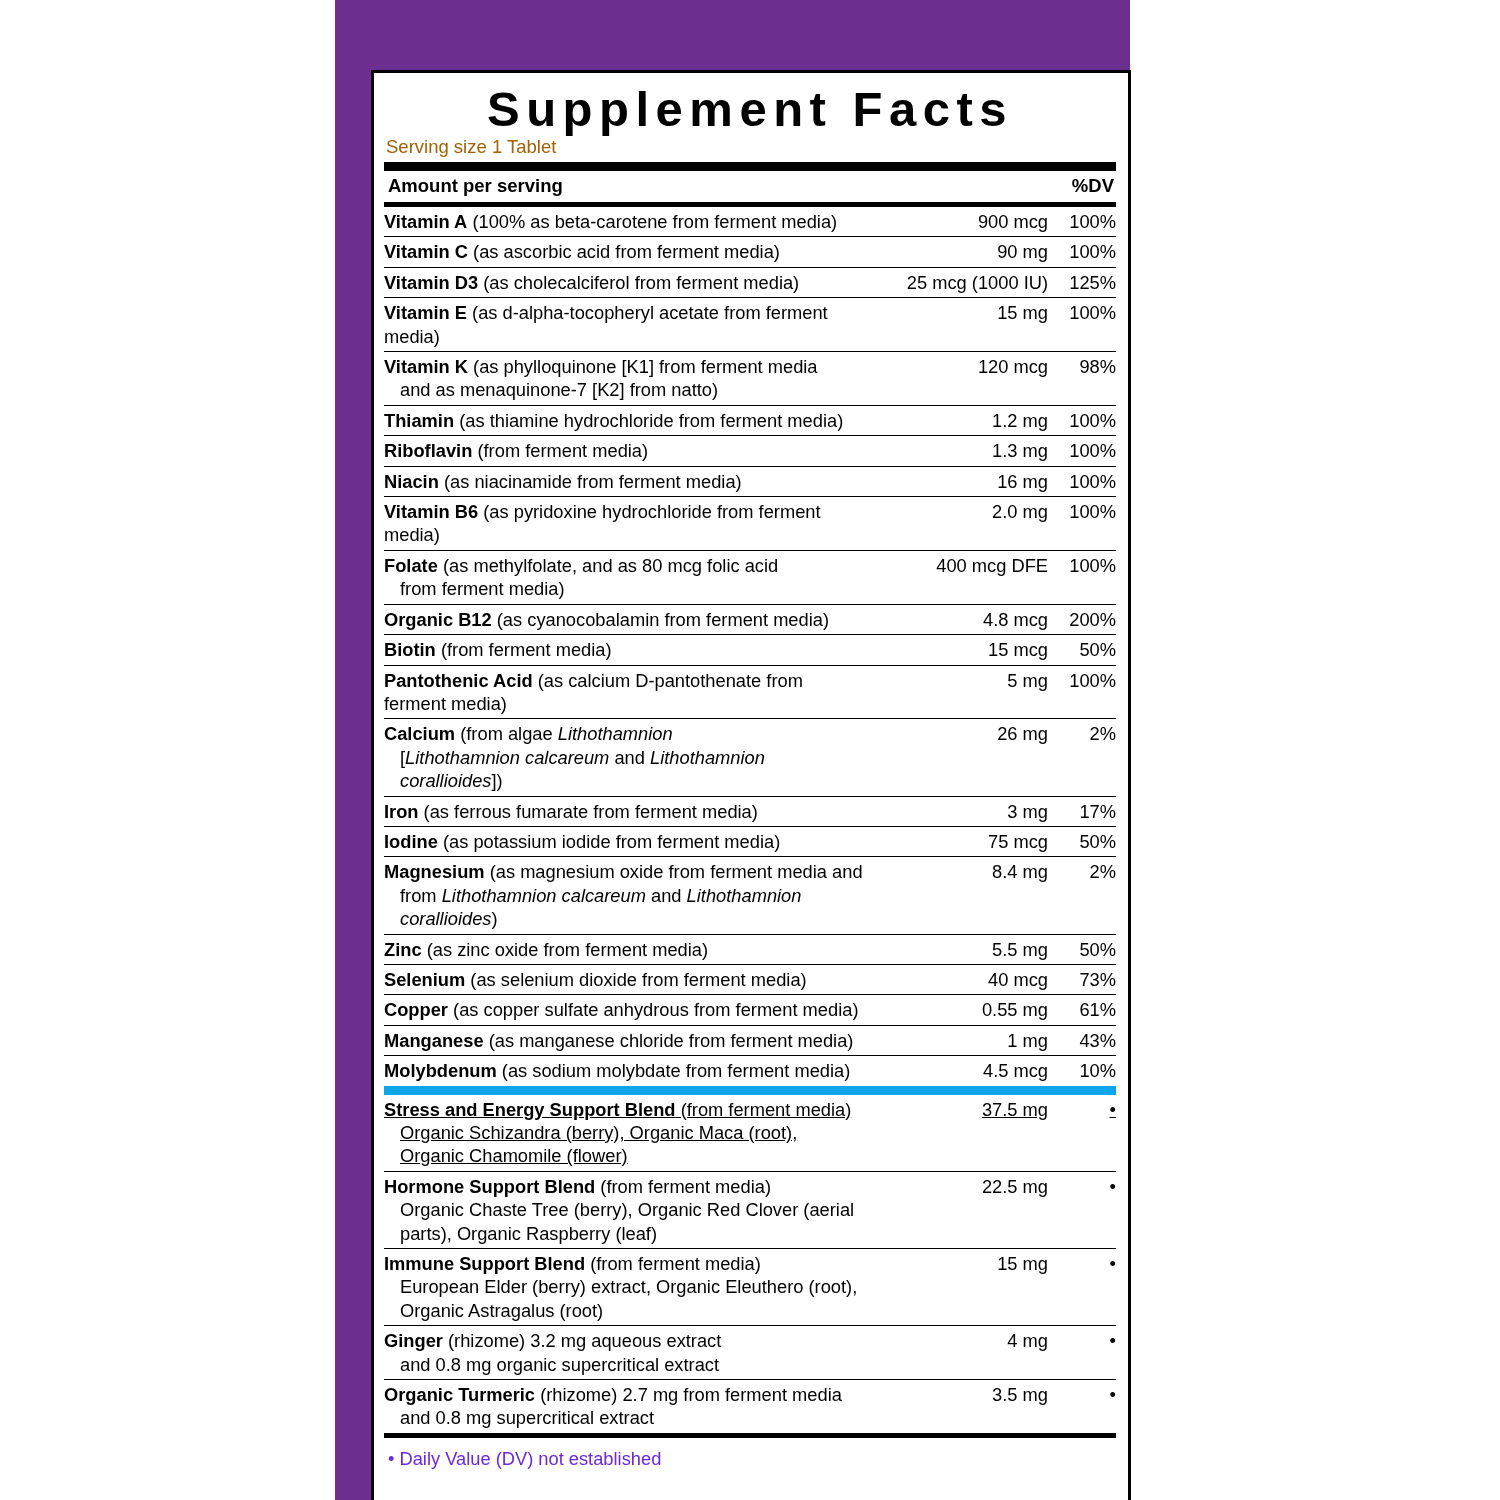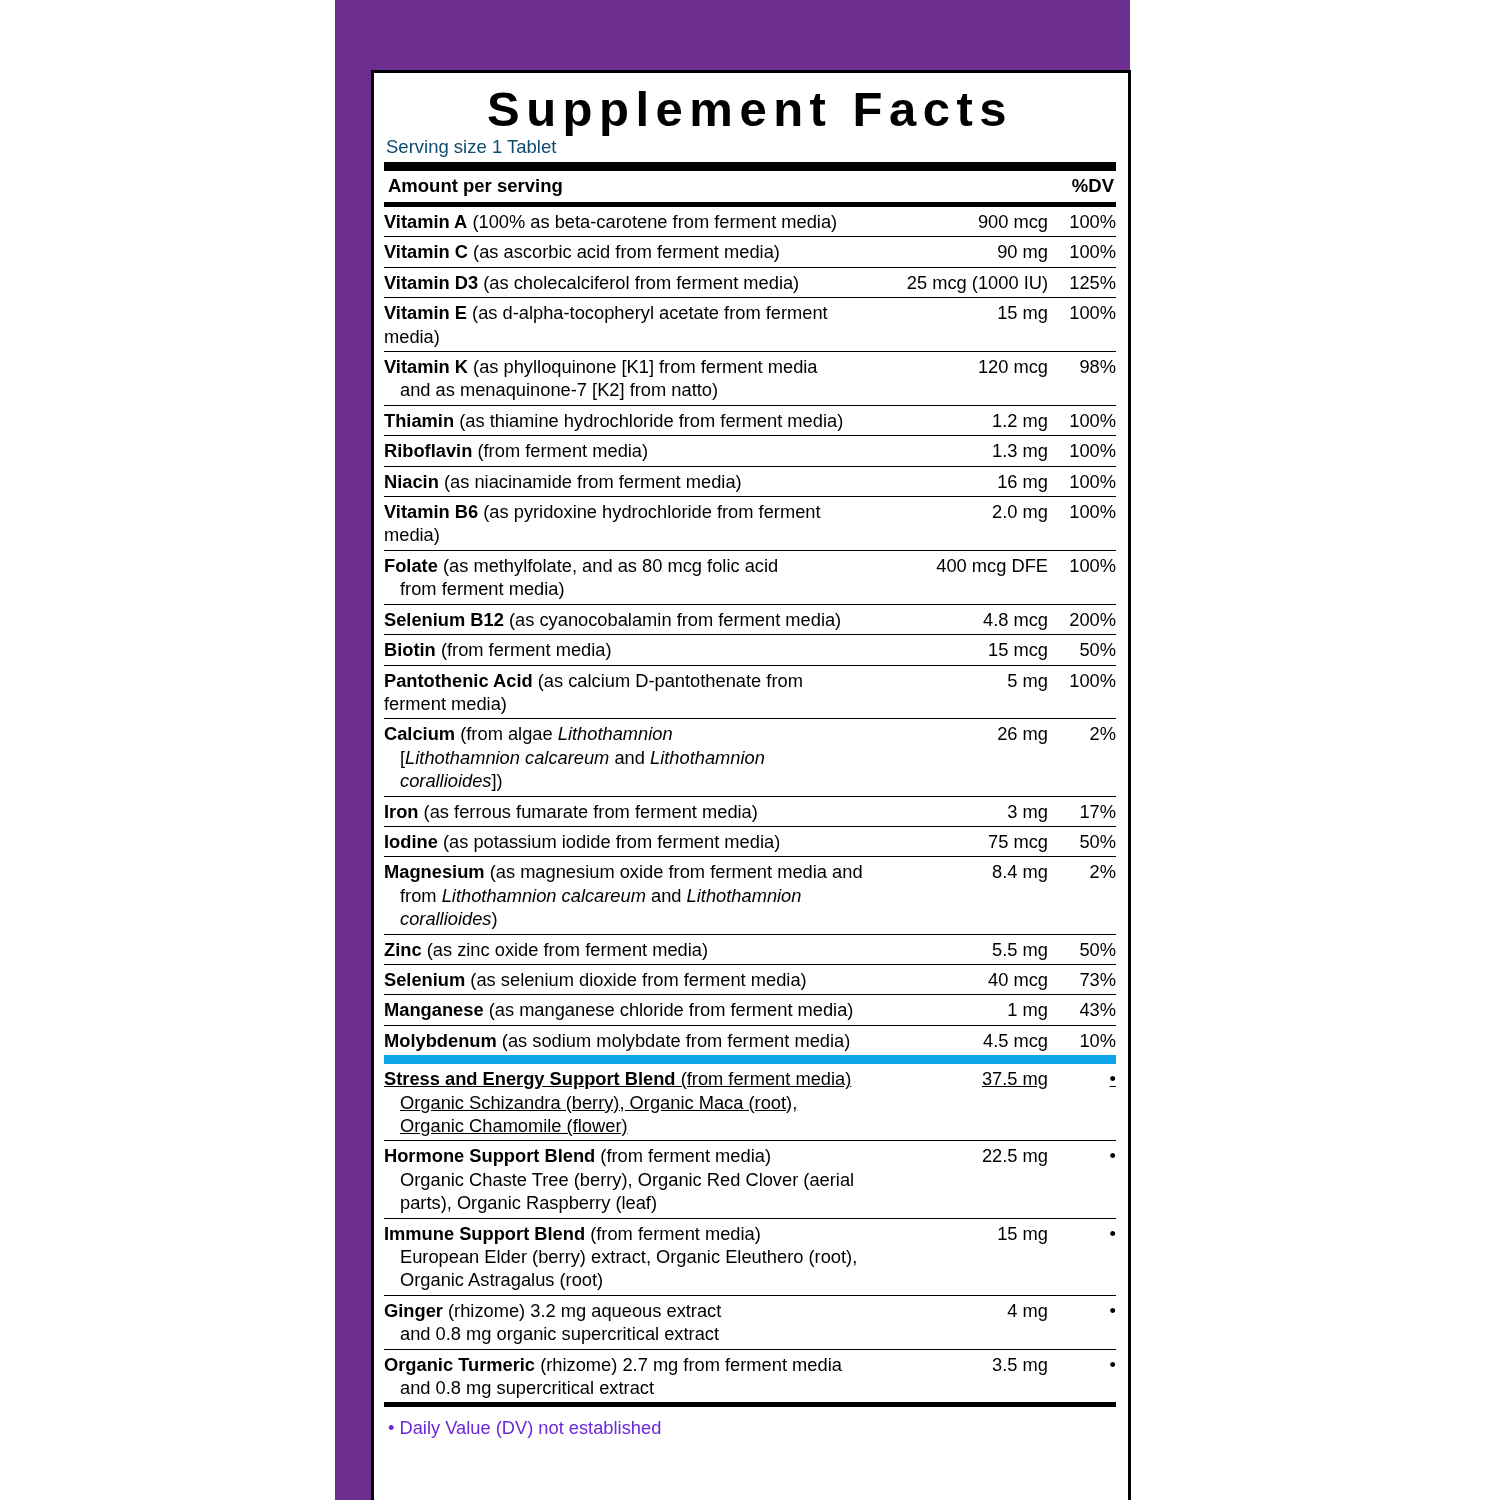--- a/index.html
+++ b/index.html
@@ -51,21 +51,21 @@
     font-weight: bold;
     letter-spacing: 6.5px;
     line-height: 1.0;
     text-align: center;
     color: #000;
     margin: 6px 0 2px 0;
     white-space: nowrap;
   }
   .serving-size {
     font-size: 18.5px;
-    color: #0c4a6e;
+    color: #a16207;
     margin: 2px 0 4px 2px;
   }
   .rule-thick {
     border-top: 9px solid #000;
     margin: 2px 0 0 0;
   }
   .rule-med {
     border-top: 5px solid #000;
     margin: 0;
   }
@@ -201,21 +201,21 @@
             <td class="nm"><span class="bold">Vitamin B6</span><span> (as pyridoxine hydrochloride from ferment media)</span></td>
             <td class="amt">2.0 mg</td>
             <td class="dv">100%</td>
           </tr>
           <tr class="rowline">
             <td class="nm"><span class="bold">Folate</span><span> (as methylfolate, and as 80 mcg folic acid</span><span class="cont">from ferment media)</span></td>
             <td class="amt">400 mcg DFE</td>
             <td class="dv">100%</td>
           </tr>
           <tr class="rowline">
-            <td class="nm"><span class="bold">Selenium B12</span><span> (as cyanocobalamin from ferment media)</span></td>
+            <td class="nm"><span class="bold">Organic B12</span><span> (as cyanocobalamin from ferment media)</span></td>
             <td class="amt">4.8 mcg</td>
             <td class="dv">200%</td>
           </tr>
           <tr class="rowline">
             <td class="nm"><span class="bold">Biotin</span><span> (from ferment media)</span></td>
             <td class="amt">15 mcg</td>
             <td class="dv">50%</td>
           </tr>
           <tr class="rowline">
             <td class="nm"><span class="bold">Pantothenic Acid</span><span> (as calcium D-pantothenate from ferment media)</span></td>
@@ -246,20 +246,25 @@
             <td class="nm"><span class="bold">Zinc</span><span> (as zinc oxide from ferment media)</span></td>
             <td class="amt">5.5 mg</td>
             <td class="dv">50%</td>
           </tr>
           <tr class="rowline">
             <td class="nm"><span class="bold">Selenium</span><span> (as selenium dioxide from ferment media)</span></td>
             <td class="amt">40 mcg</td>
             <td class="dv">73%</td>
           </tr>
           <tr class="rowline">
+            <td class="nm"><span class="bold">Copper</span><span> (as copper sulfate anhydrous from ferment media)</span></td>
+            <td class="amt">0.55 mg</td>
+            <td class="dv">61%</td>
+          </tr>
+          <tr class="rowline">
             <td class="nm"><span class="bold">Manganese</span><span> (as manganese chloride from ferment media)</span></td>
             <td class="amt">1 mg</td>
             <td class="dv">43%</td>
           </tr>
           <tr class="rowline">
             <td class="nm"><span class="bold">Molybdenum</span><span> (as sodium molybdate from ferment media)</span></td>
             <td class="amt">4.5 mcg</td>
             <td class="dv">10%</td>
           </tr>
 

